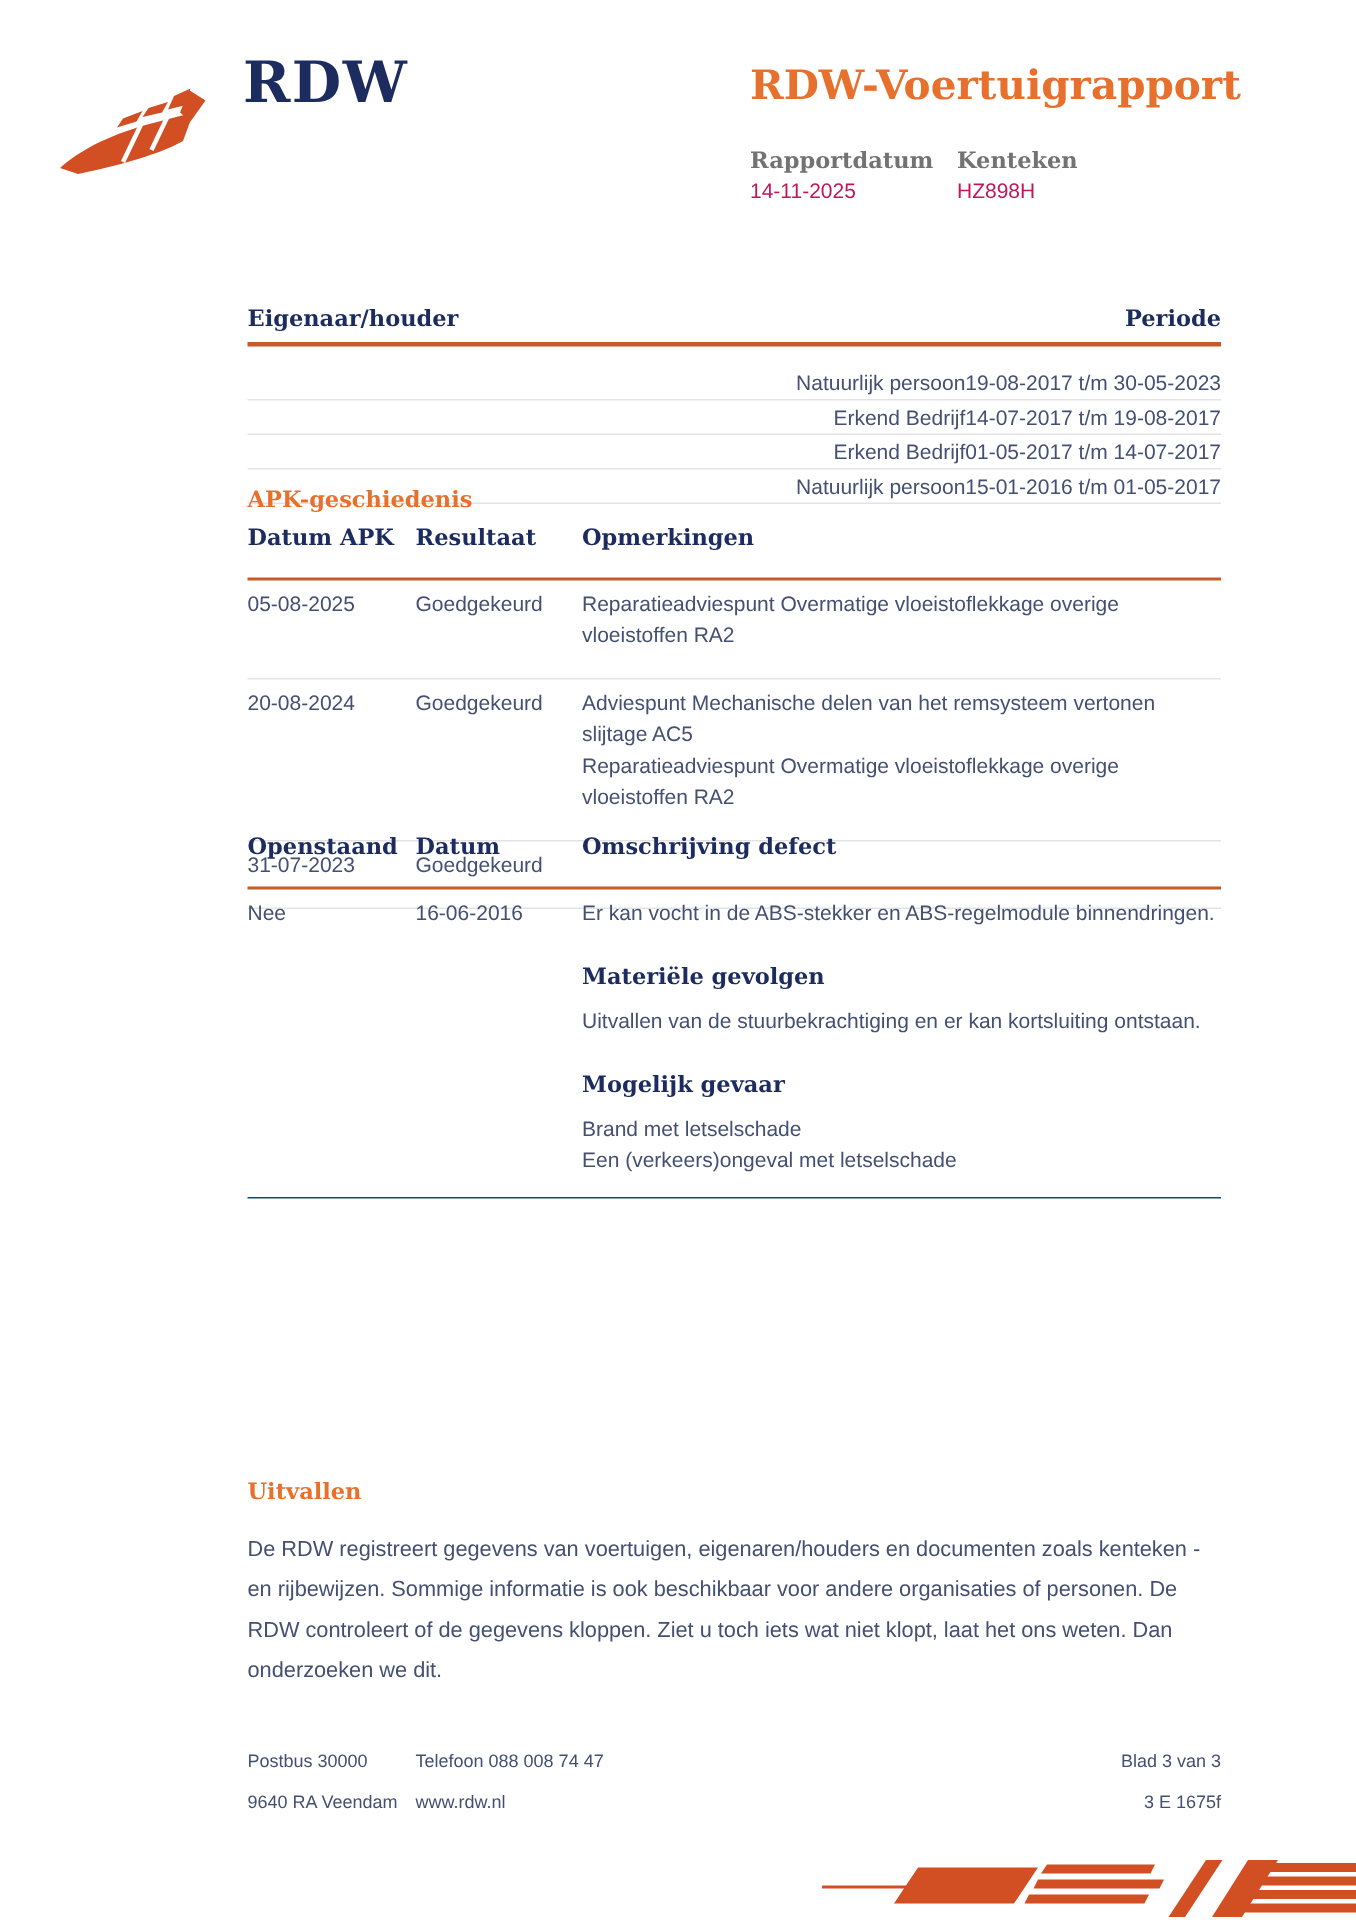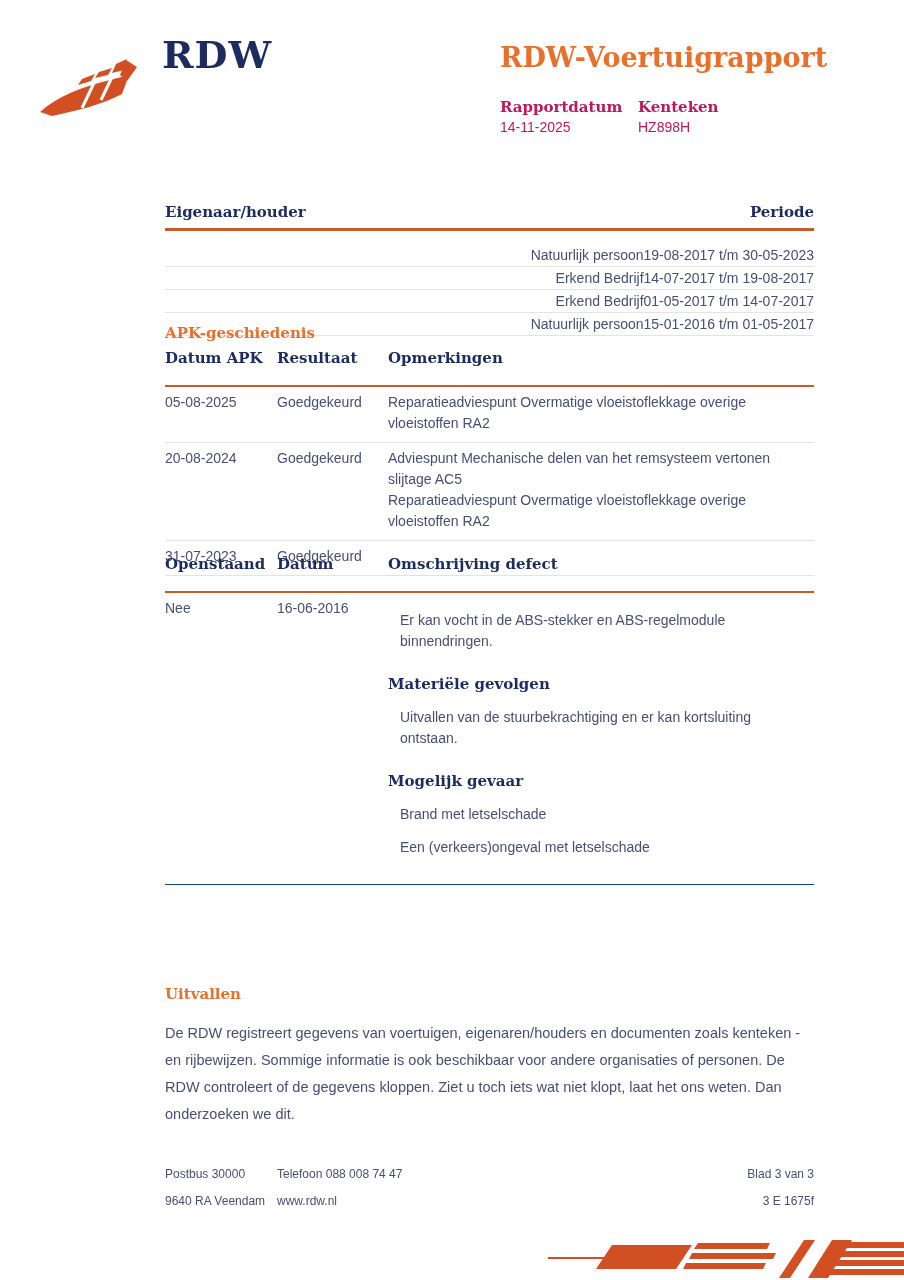--- a/index.html
+++ b/index.html
@@ -21,21 +21,21 @@
   .report-title{
     position:absolute;left:500px;top:42px;
     font-family:"DejaVu Serif", serif;
     font-weight:600;font-size:27px;color:#e8702d;
   }
   .report-meta{position:absolute;left:500px;top:97px;display:flex;}
   .meta-col{display:flex;flex-direction:column;}
   .meta-col.first{width:138px;}
   .meta-label{
     font-family:"DejaVu Serif", serif;
-    font-weight:bold;font-size:15px;color:#be185d;line-height:20px;
+    font-weight:bold;font-size:15px;color:#737373;line-height:20px;
   }
   .meta-value{font-size:14px;color:#be185d;line-height:21px;}
 
   
   .serif-bold{font-family:"DejaVu Serif", serif;font-weight:bold;color:#1c2c5e;font-size:15px;}
   .orange-title{
     font-family:"DejaVu Serif", serif;font-weight:bold;
     font-size:15px;color:#e8702d;
   }
   .orange-rule{border-bottom:3px solid #c65a28;}
@@ -52,27 +52,27 @@
   }
 
   
   .apk-section{position:absolute;left:165px;top:324px;width:649px;}
   .tbl-head{
     display:grid;grid-template-columns:112px 111px 1fr;
     margin-top:7px;padding-bottom:18px;border-bottom:2px solid #c65a28;
   }
   .tbl-row{
     display:grid;grid-template-columns:112px 111px 1fr;
-    padding:5px 0 8px 0;border-bottom:1px solid #e3e3e3;
+    padding:5px 0 18px 0;border-bottom:1px solid #e3e3e3;
   }
   .tbl-row p{margin:0;}
 
   
   .recall-section{position:absolute;left:165px;top:548px;width:649px;}
-  .defect-cell p{margin:12px;}
+  .defect-cell p{margin:0;}
   .sub-head{
     font-family:"DejaVu Serif", serif;font-weight:bold;
     color:#1c2c5e;font-size:15px;margin:22px 0 8px 0 !important;
   }
   .recall-row{
     display:grid;grid-template-columns:112px 111px 1fr;
     padding:5px 0 14px 0;border-bottom:1px solid #0c4a6e;
   }
 
   

